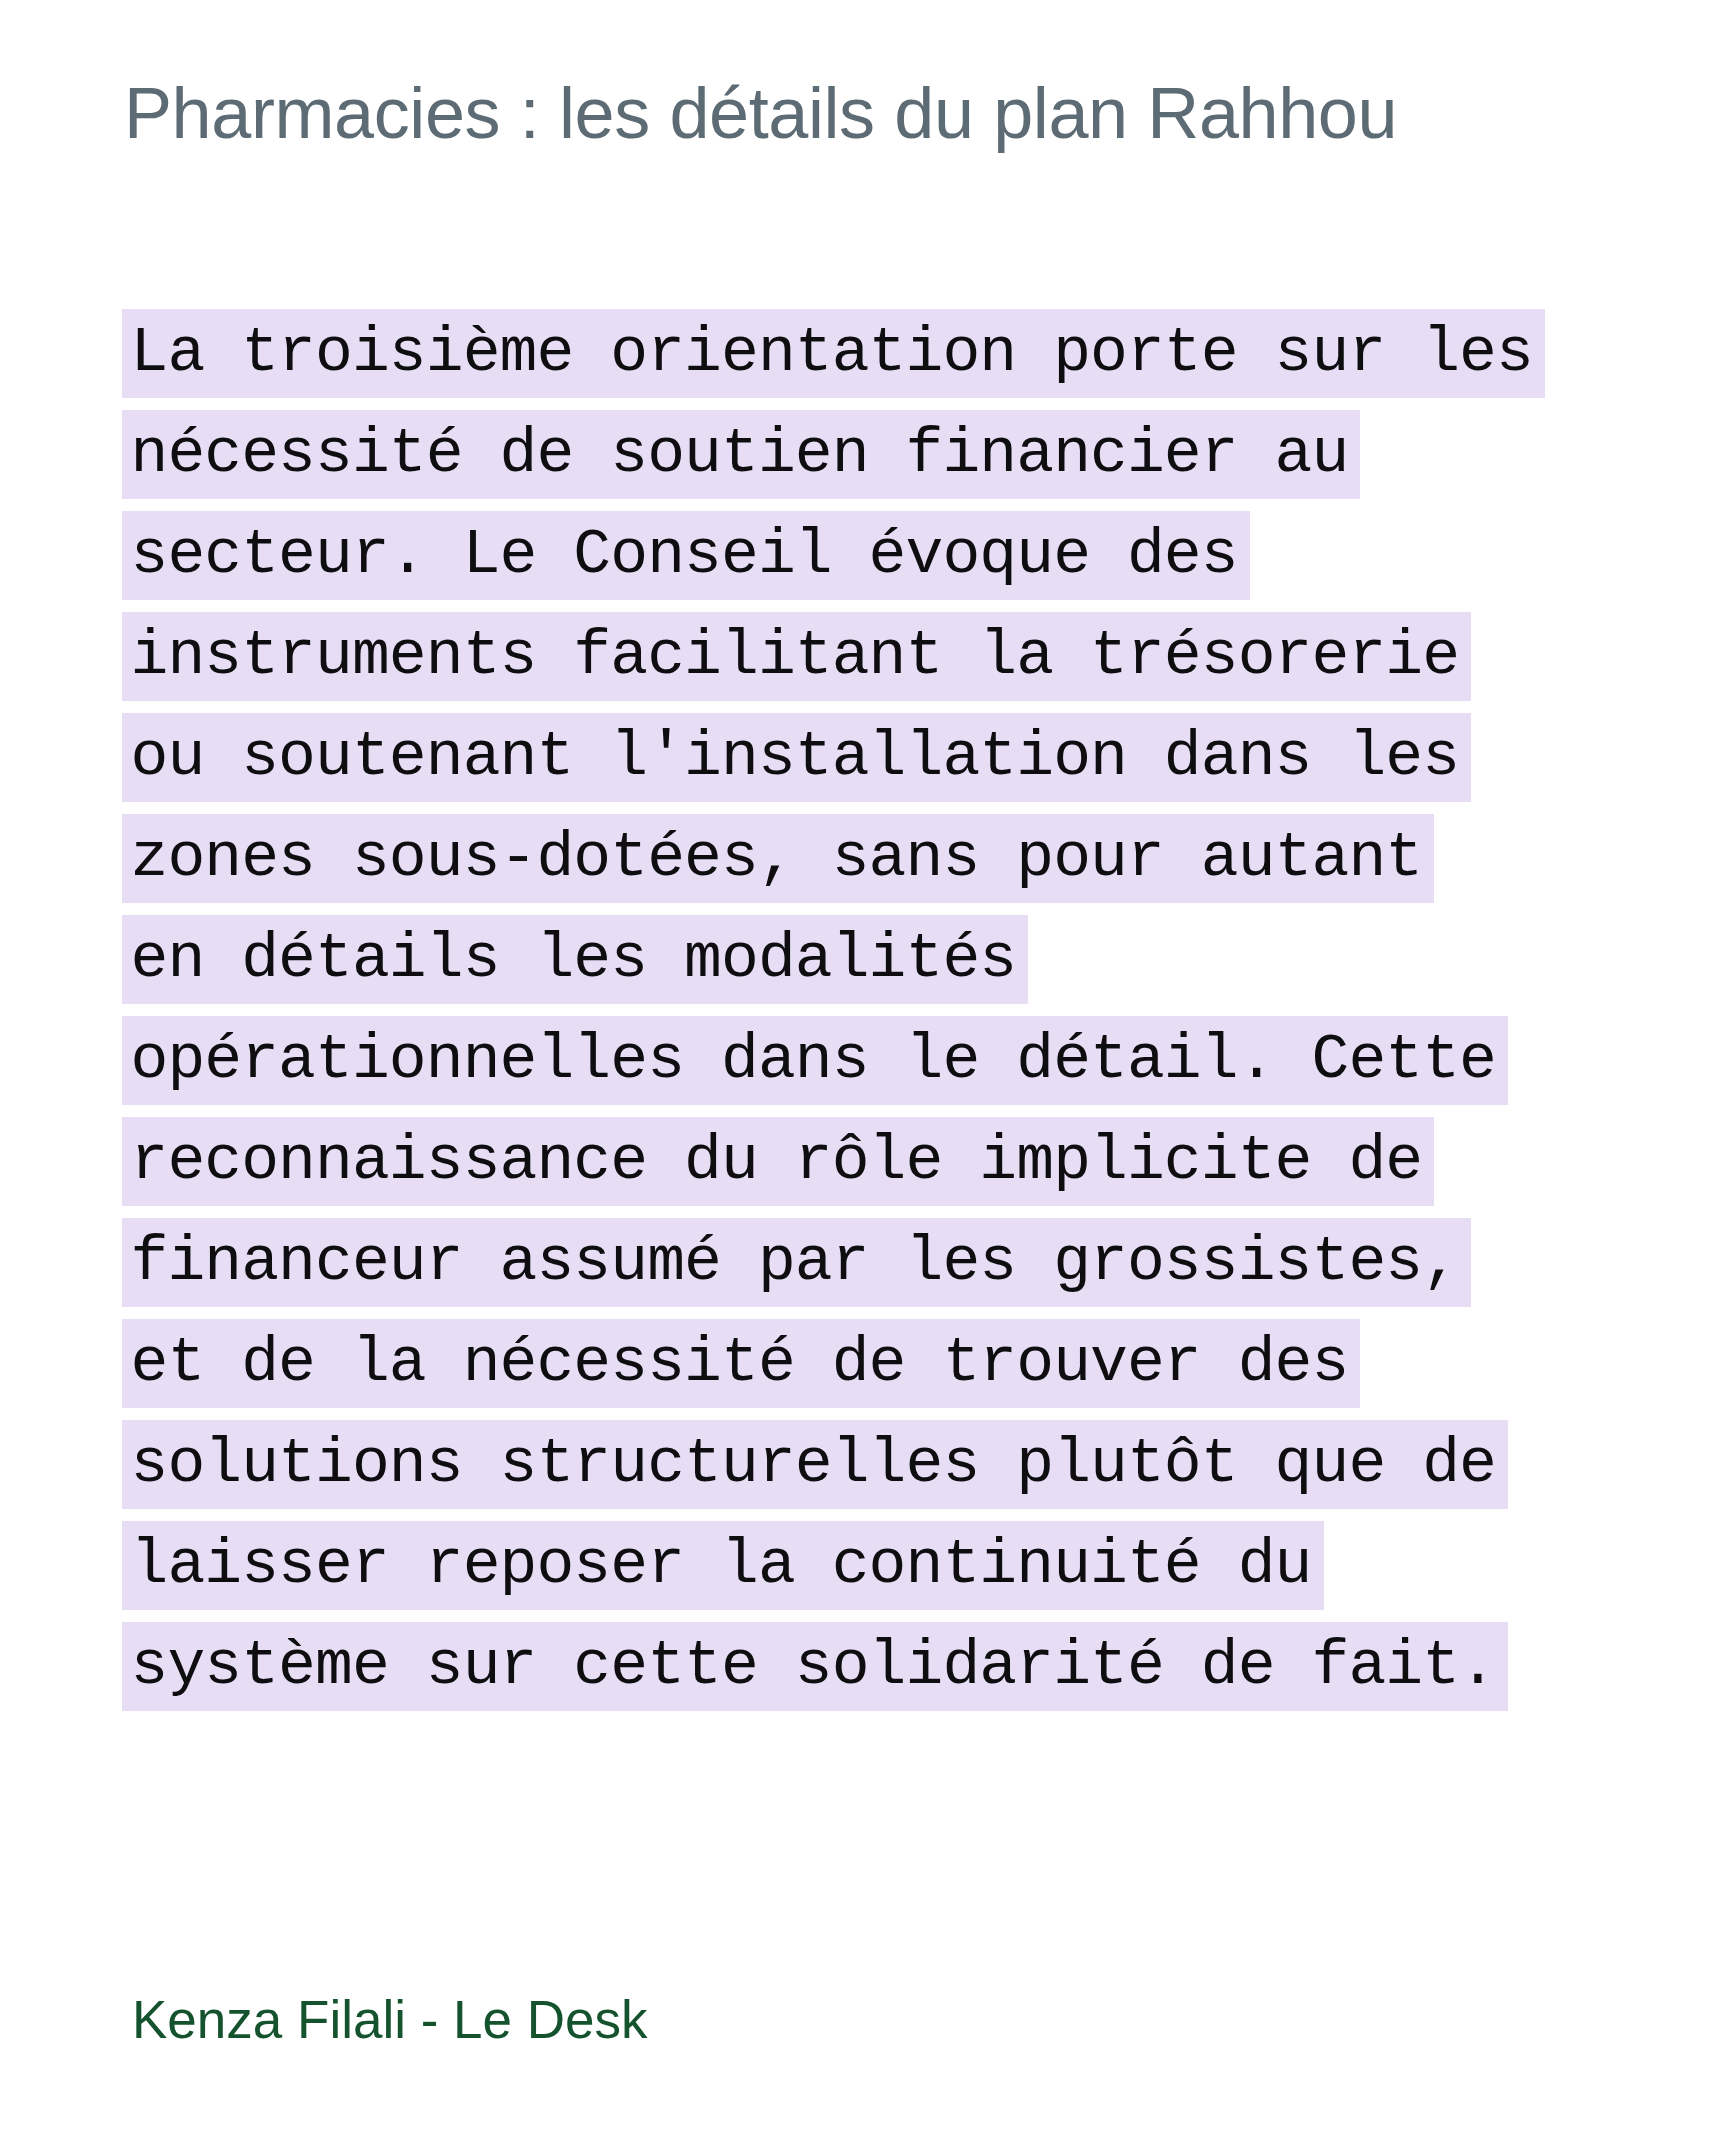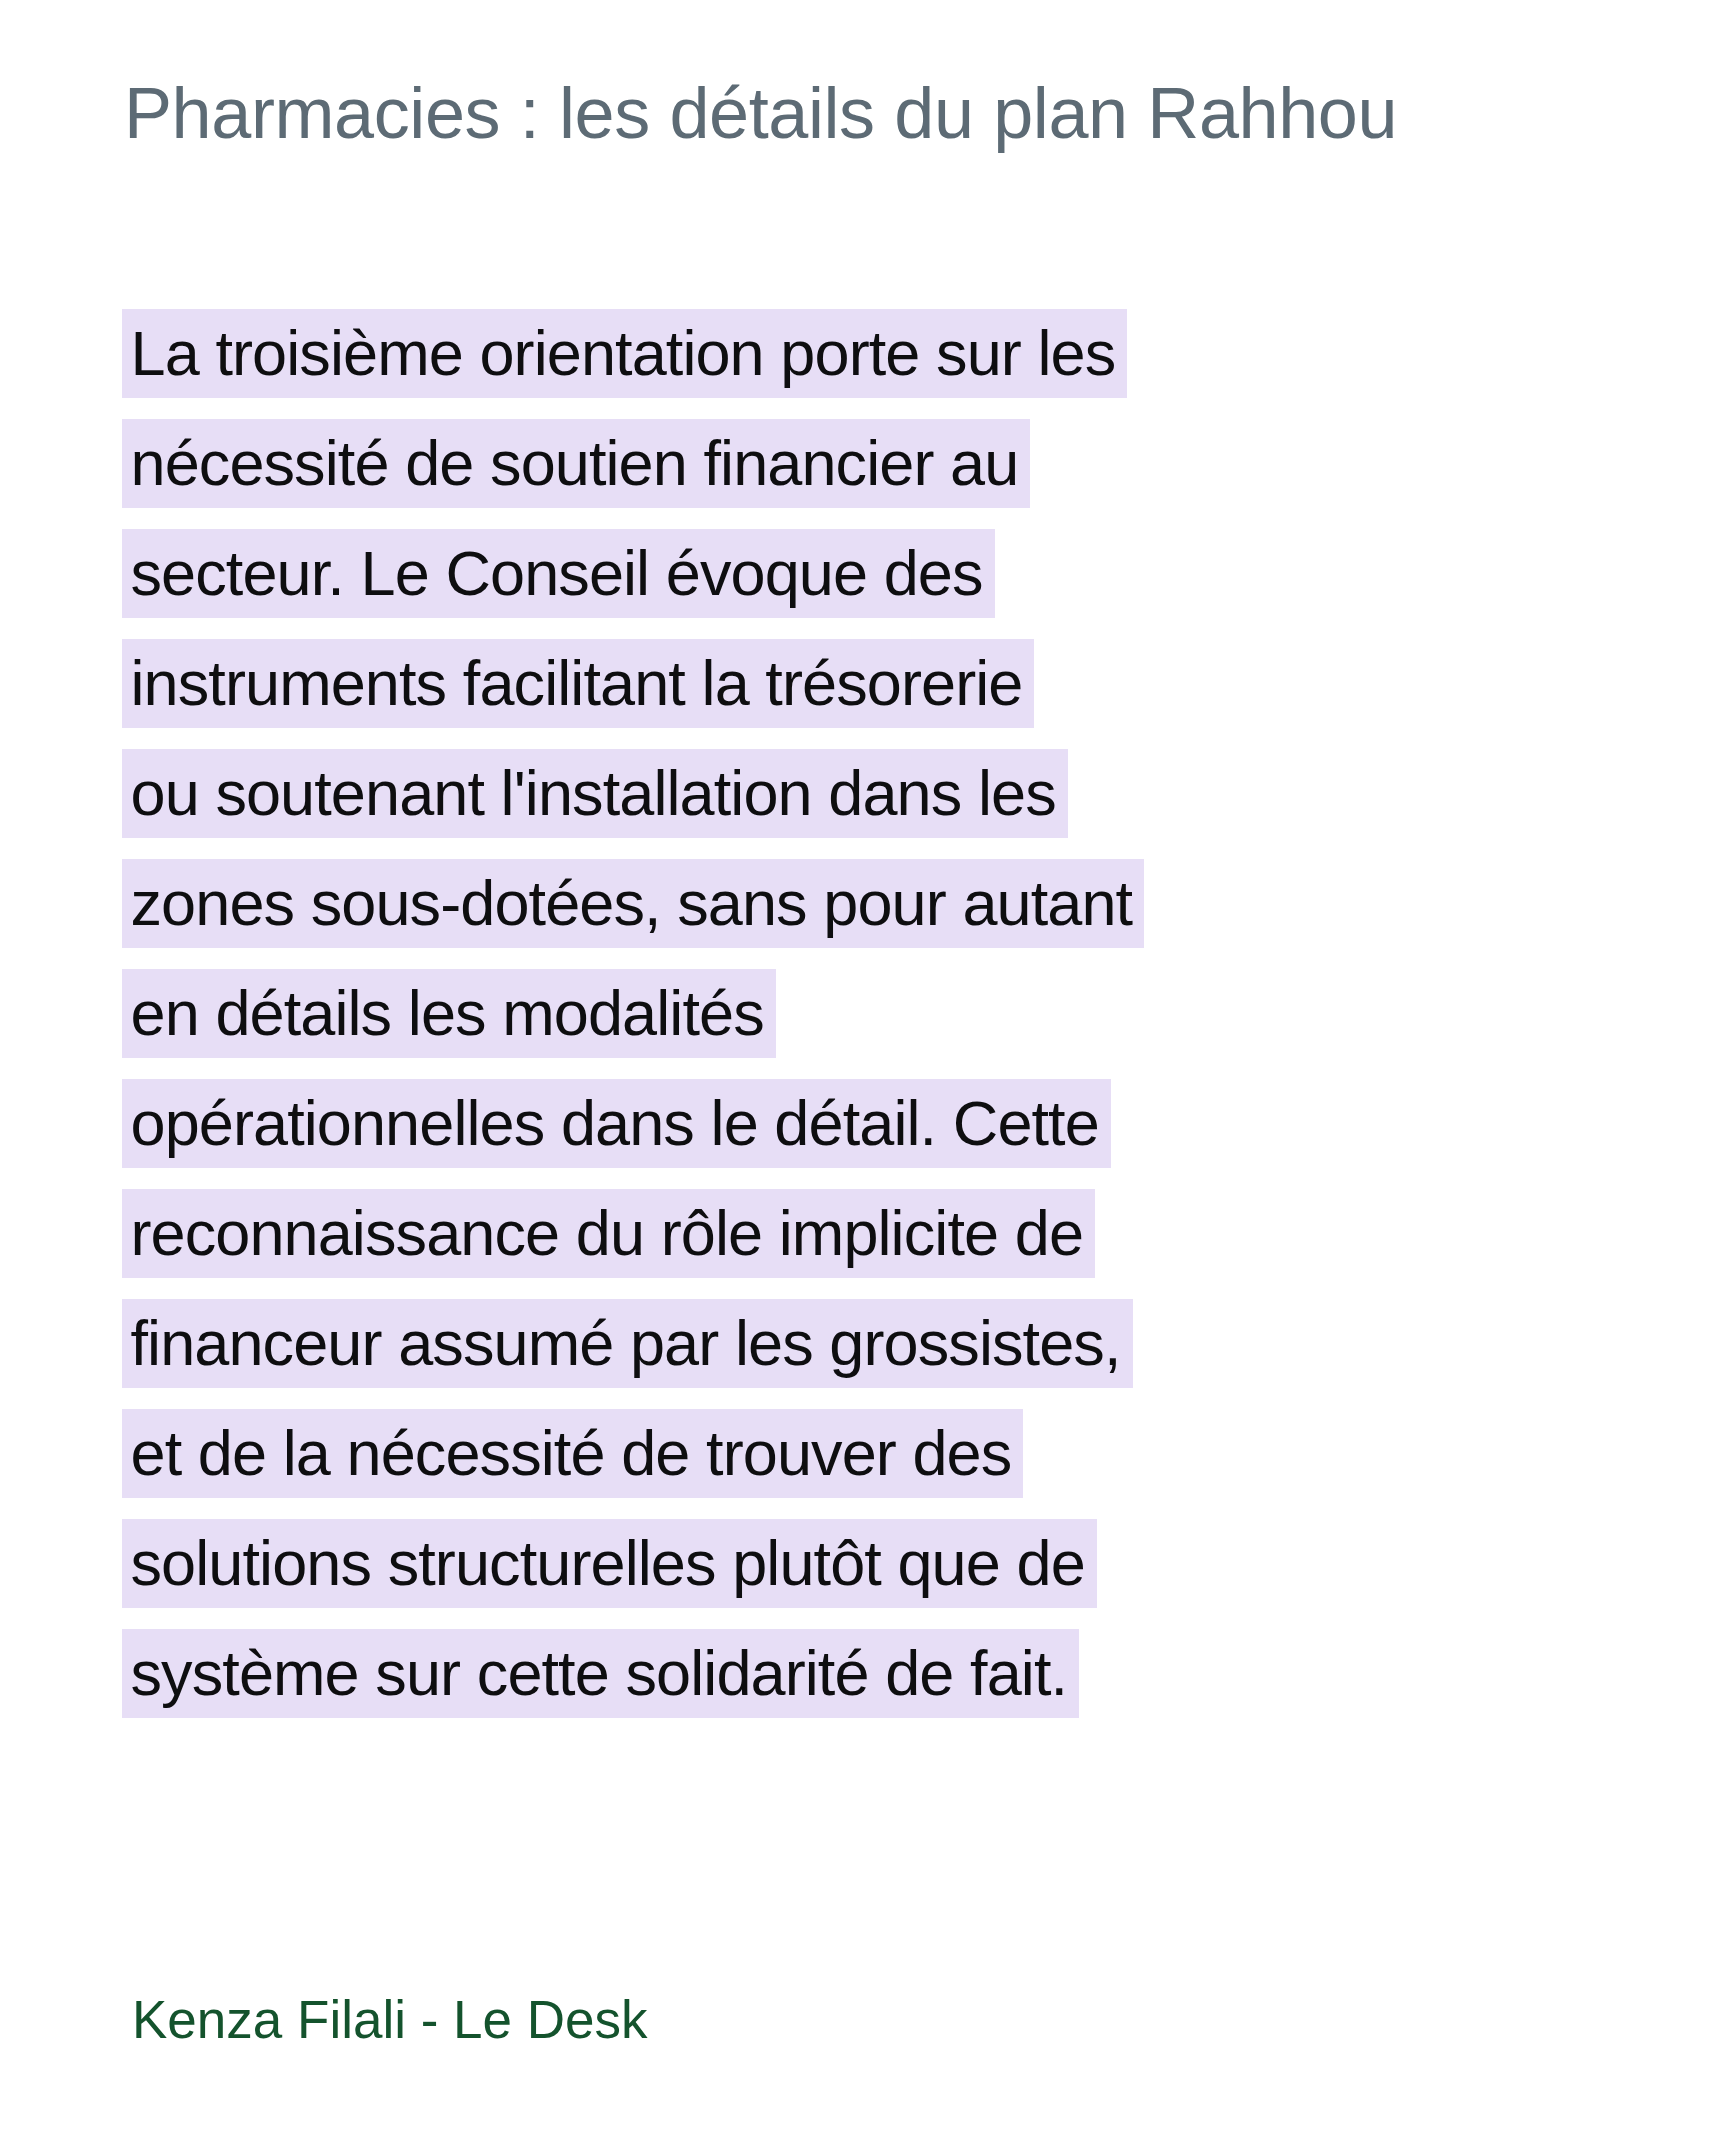--- a/index.html
+++ b/index.html
@@ -24,22 +24,23 @@
     color: #5d6b75;
     white-space: nowrap;
   }
   .article {
     position: absolute;
     left: 122px;
     top: 309px;
     width: 1278px;
   }
   .line {
-    margin-bottom: 21px;
+    margin-bottom: 12px;
     white-space: nowrap;
+    font-family: Liberation Mono, monospace;
   }
   .hl {
     display: inline-block;
     background: var(--hl, #e7def6);
     color: #0e0e10;
     font-size: 63px;
     line-height: 89px;
     letter-spacing: -0.9px;
     padding: 0 12px 0 8.5px;
   }
@@ -64,17 +65,18 @@
     <div class="line"><span class="hl">secteur. Le Conseil évoque des</span></div>
     <div class="line"><span class="hl">instruments facilitant la trésorerie</span></div>
     <div class="line"><span class="hl">ou soutenant l'installation dans les</span></div>
     <div class="line"><span class="hl">zones sous-dotées, sans pour autant</span></div>
     <div class="line"><span class="hl">en détails les modalités</span></div>
     <div class="line"><span class="hl">opérationnelles dans le détail. Cette</span></div>
     <div class="line"><span class="hl">reconnaissance du rôle implicite de</span></div>
     <div class="line"><span class="hl">financeur assumé par les grossistes,</span></div>
     <div class="line"><span class="hl">et de la nécessité de trouver des</span></div>
     <div class="line"><span class="hl">solutions structurelles plutôt que de</span></div>
+    <div class="line"><span class="hl">laisser reposer la continuité du</span></div>
     <div class="line"><span class="hl">système sur cette solidarité de fait.</span></div>
   </div>
 
 <div class="byline">Kenza Filali - Le Desk</div>
 
 
 </body></html>

